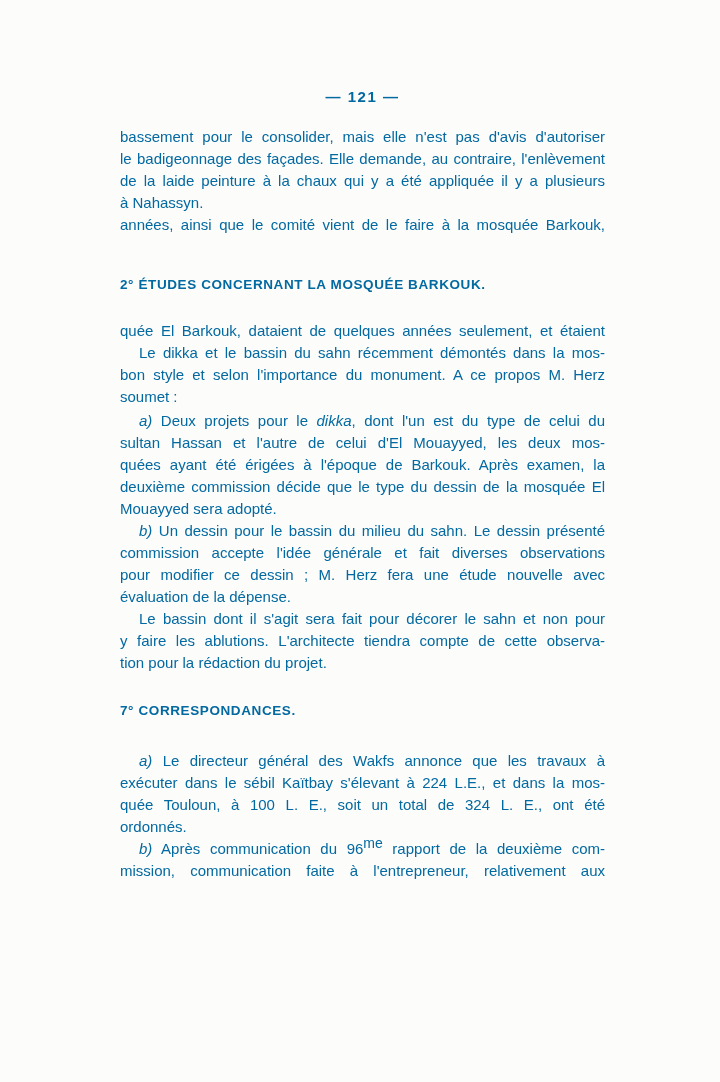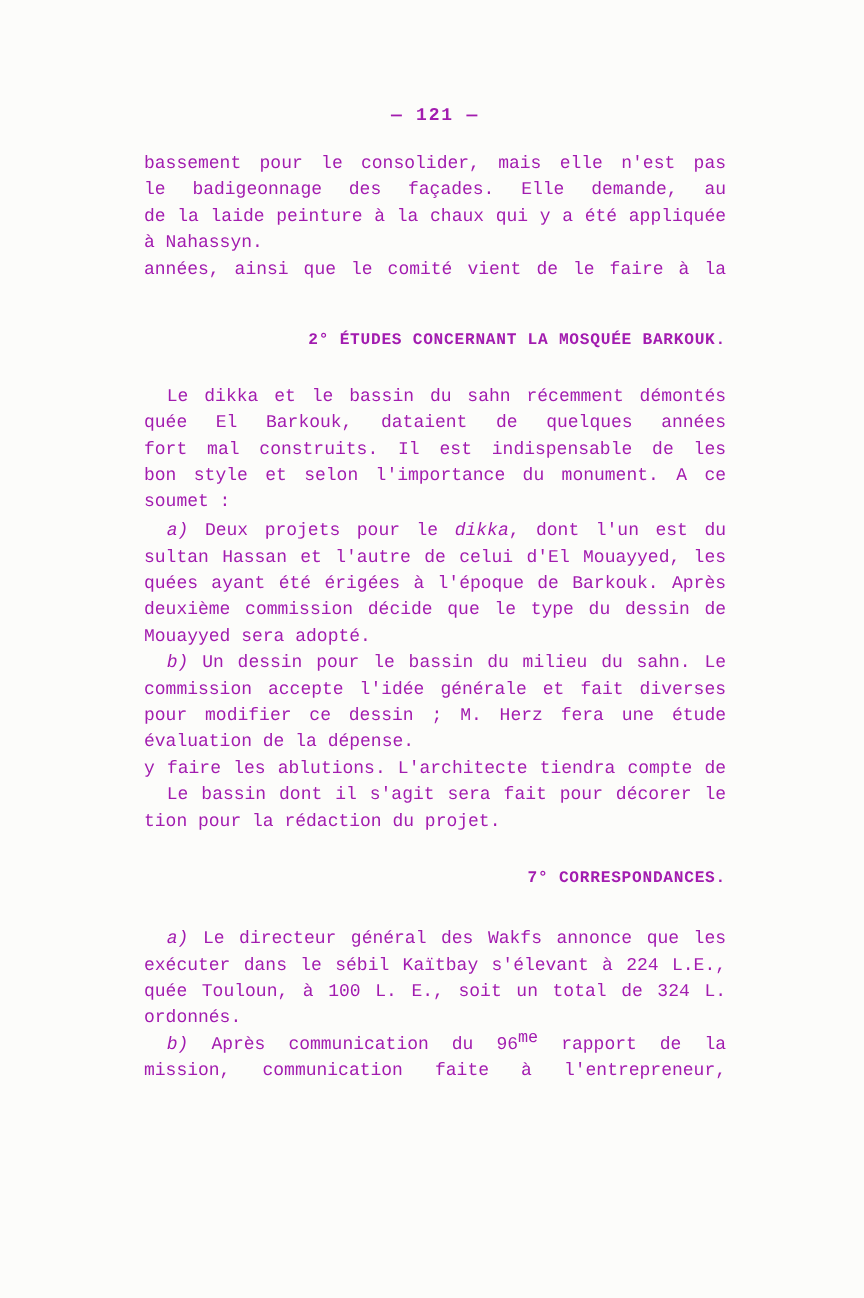--- a/index.html
+++ b/index.html
@@ -5,22 +5,22 @@
   html, body {
     margin: 0;
     padding: 0;
     background: #ffffff;
   }
   .page {
     position: relative;
     width: 720px;
     height: 1082px;
     background: #fcfcfa;
-    font-family: Liberation Mono, monospace;
-    color: #a21caf;
+    font-family: Liberation Sans, sans-serif;
+    color: #0369a1;
     overflow: hidden;
   }
   .page-number {
     position: absolute;
     top: 88px;
     left: 120px;
     width: 485px;
     text-align: center;
     font-size: 15px;
     font-weight: bold;
@@ -43,21 +43,21 @@
     text-align-last: justify;
     overflow: hidden;
   }
   .line.last {
     text-align-last: left;
   }
   .line.indent {
     text-indent: 19px;
   }
   .heading {
-    text-align: right;
+    text-align: left;
     font-weight: bold;
     font-size: 13.5px;
     letter-spacing: 0.6px;
     line-height: 18px;
   }
   sup {
     font-size: 14px;
     line-height: 0;
   }
   i {
@@ -82,42 +82,41 @@
   <div class="text-col">
       <div class="block-0 para">
         <div class="line">bassement pour le consolider, mais elle n'est pas d'avis d'autoriser</div>
         <div class="line">le badigeonnage des façades. Elle demande, au contraire, l'enlèvement</div>
         <div class="line">de la laide peinture à la chaux qui y a été appliquée il y a plusieurs</div>
         <div class="line last">à Nahassyn.</div>
         <div class="line">années, ainsi que le comité vient de le faire à la mosquée Barkouk,</div>
       </div>
       <div class="block-1 heading">2° ÉTUDES CONCERNANT LA MOSQUÉE BARKOUK.</div>
       <div class="block-2 para">
+        <div class="line">quée El Barkouk, dataient de quelques années seulement, et étaient</div>
         <div class="line indent">Le dikka et le bassin du sahn récemment démontés dans la mos-</div>
-        <div class="line">quée El Barkouk, dataient de quelques années seulement, et étaient</div>
-        <div class="line">fort mal construits. Il est indispensable de les reconstruire dans un</div>
         <div class="line">bon style et selon l'importance du monument. A ce propos M. Herz</div>
         <div class="line last">soumet :</div>
       </div>
       <div class="block-3 para">
         <div class="line indent"><i>a)</i> Deux projets pour le <i>dikka</i>, dont l'un est du type de celui du</div>
         <div class="line">sultan Hassan et l'autre de celui d'El Mouayyed, les deux mos-</div>
         <div class="line">quées ayant été érigées à l'époque de Barkouk. Après examen, la</div>
         <div class="line">deuxième commission décide que le type du dessin de la mosquée El</div>
         <div class="line last">Mouayyed sera adopté.</div>
       </div>
       <div class="block-4 para">
         <div class="line indent"><i>b)</i> Un dessin pour le bassin du milieu du sahn. Le dessin présenté</div>
         <div class="line">commission accepte l'idée générale et fait diverses observations</div>
         <div class="line">pour modifier ce dessin ; M. Herz fera une étude nouvelle avec</div>
         <div class="line last">évaluation de la dépense.</div>
       </div>
       <div class="block-5 para">
+        <div class="line indent">Le bassin dont il s'agit sera fait pour décorer le sahn et non pour</div>
         <div class="line">y faire les ablutions. L'architecte tiendra compte de cette observa-</div>
-        <div class="line indent">Le bassin dont il s'agit sera fait pour décorer le sahn et non pour</div>
         <div class="line last">tion pour la rédaction du projet.</div>
       </div>
       <div class="block-6 heading">7° CORRESPONDANCES.</div>
       <div class="block-7 para">
         <div class="line indent"><i>a)</i> Le directeur général des Wakfs annonce que les travaux à</div>
         <div class="line">exécuter dans le sébil Kaïtbay s'élevant à 224 L.E., et dans la mos-</div>
         <div class="line">quée Touloun, à 100 L. E., soit un total de 324 L. E., ont été</div>
         <div class="line last">ordonnés.</div>
       </div>
       <div class="block-8 para">

